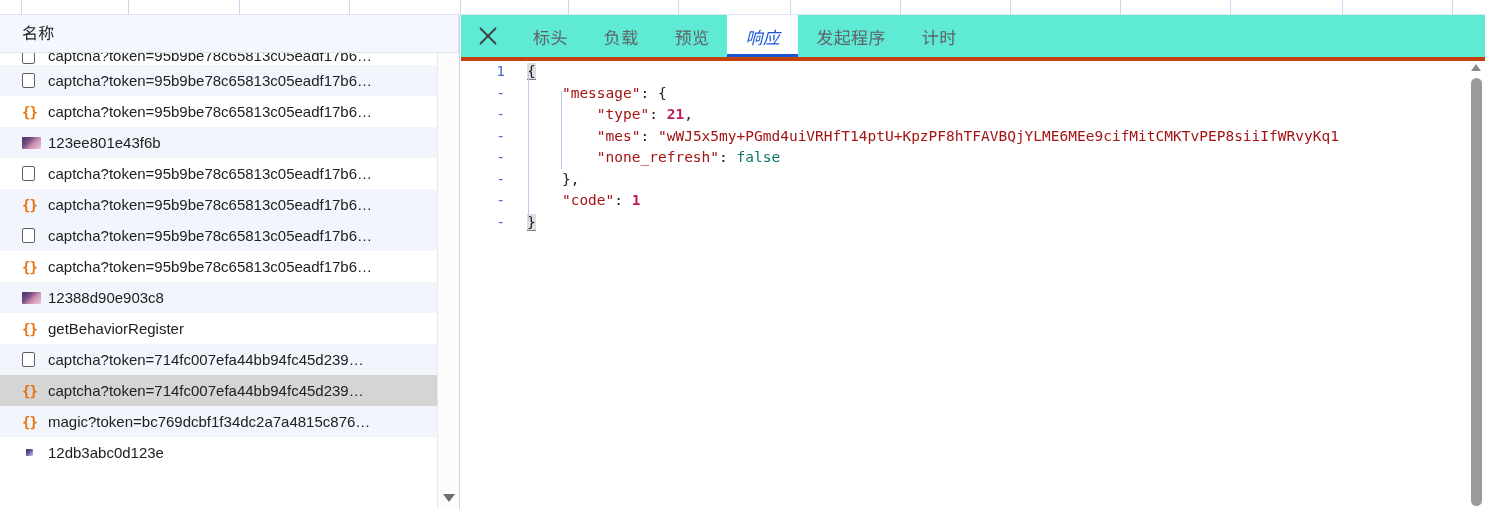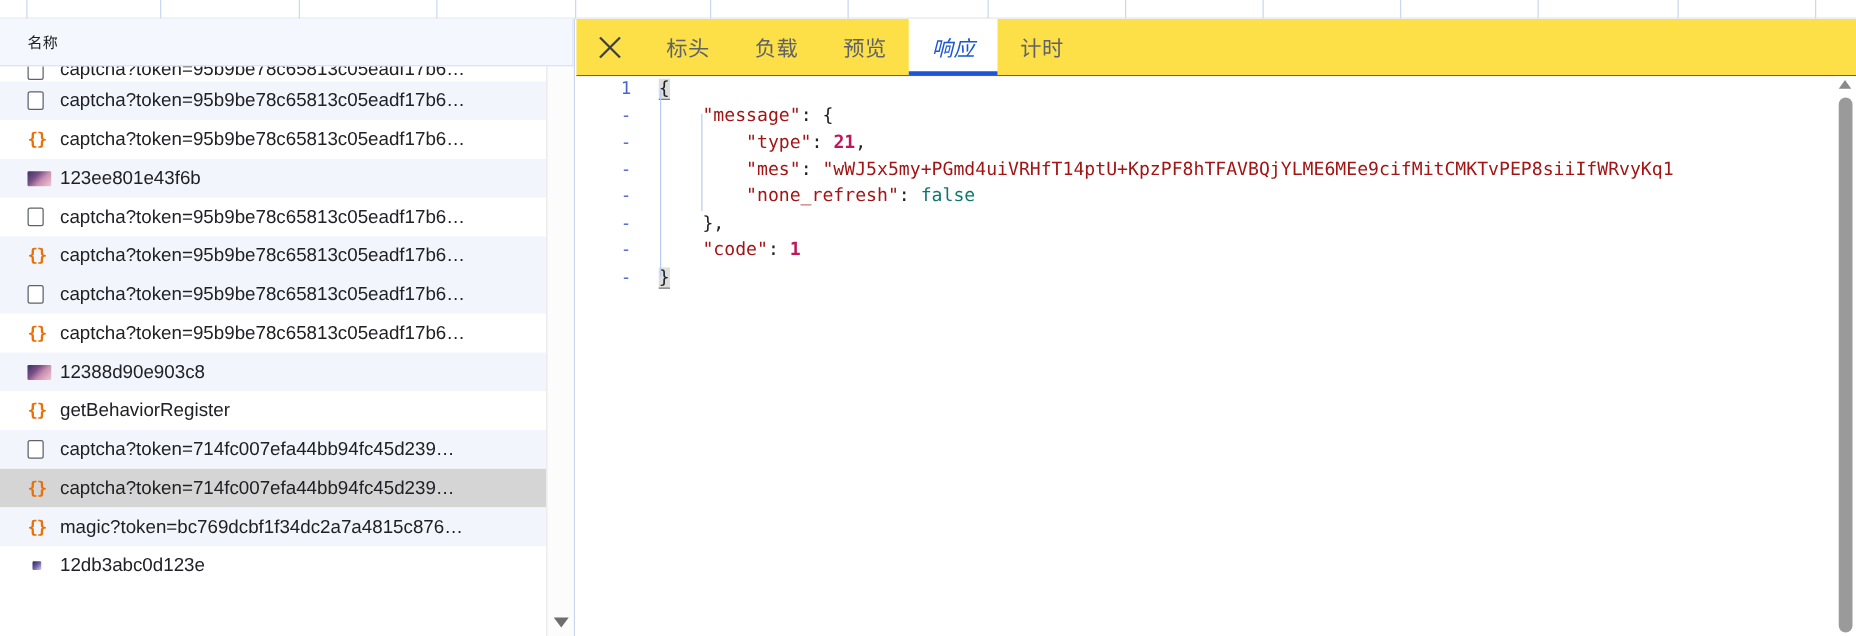--- a/index.html
+++ b/index.html
@@ -58,21 +58,21 @@
     height: 38px;
     background: #f4f7fd;
     border-bottom: 1px solid #dbe2f2;
     box-sizing: border-box;
     z-index: 5;
   }
   .list-header .hdr-label {
     position: absolute;
     left: 22px;
     top: 9px;
-    font-size: 12px;
+    font-size: 16px;
     color: #202124;
     line-height: 20px;
     letter-spacing: .2px;
   }
 
   
   .list-header .hdr-col-div {
     position: absolute;
     right: 0;
     top: 0;
@@ -202,22 +202,22 @@
     height: 494px;
     background: #ffffff;
     overflow: hidden;
   }
 
   .tabbar {
     position: absolute;
     left: 0; top: 0;
     width: 1024px;
     height: 46px;
-    background: #fde047;
-    border-bottom: 1px solid #c2410c;
+    background: #5eead4;
+    border-bottom: 4px solid #c2410c;
     box-sizing: border-box;
     display: flex;
     align-items: stretch;
   }
   .close-btn {
     width: 54px;
     display: flex;
     align-items: center;
     justify-content: center;
     cursor: pointer;
@@ -469,20 +469,23 @@
         <div class="tab">
           <span>负载</span>
         </div>
         <div class="tab">
           <span>预览</span>
         </div>
         <div class="tab active">
           <span>响应</span>
         </div>
         <div class="tab">
+          <span>发起程序</span>
+        </div>
+        <div class="tab">
           <span>计时</span>
         </div>
       </div>
 
     <div class="codewrap">
       <div class="code" id="code"><div class="cline"><span class="gutter">1</span><span class="codetext"><span class="k-punct brace-hl">{</span></span></div><div class="cline"><span class="gutter">-</span><span class="codetext">&nbsp;&nbsp;&nbsp;&nbsp;<span class="k-key">"message"</span><span class="k-punct">: </span><span class="k-punct">{</span></span></div><div class="cline"><span class="gutter">-</span><span class="codetext">&nbsp;&nbsp;&nbsp;&nbsp;&nbsp;&nbsp;&nbsp;&nbsp;<span class="k-key">"type"</span><span class="k-punct">: </span><span class="k-num">21</span><span class="k-punct">,</span></span></div><div class="cline"><span class="gutter">-</span><span class="codetext">&nbsp;&nbsp;&nbsp;&nbsp;&nbsp;&nbsp;&nbsp;&nbsp;<span class="k-key">"mes"</span><span class="k-punct">: </span><span class="k-str">"wWJ5x5my+PGmd4uiVRHfT14ptU+KpzPF8hTFAVBQjYLME6MEe9cifMitCMKTvPEP8siiIfWRvyKq1</span></span></div><div class="cline"><span class="gutter">-</span><span class="codetext">&nbsp;&nbsp;&nbsp;&nbsp;&nbsp;&nbsp;&nbsp;&nbsp;<span class="k-key">"none_refresh"</span><span class="k-punct">: </span><span class="k-bool">false</span></span></div><div class="cline"><span class="gutter">-</span><span class="codetext">&nbsp;&nbsp;&nbsp;&nbsp;<span class="k-punct">},</span></span></div><div class="cline"><span class="gutter">-</span><span class="codetext">&nbsp;&nbsp;&nbsp;&nbsp;<span class="k-key">"code"</span><span class="k-punct">: </span><span class="k-num">1</span></span></div><div class="cline"><span class="gutter">-</span><span class="codetext"><span class="k-punct brace-hl">}</span></span></div></div>
       <div class="guide" style="left:67px;top:10px;height:150px;"></div>
       <div class="guide" style="left:100px;top:30px;height:78px;"></div>
     </div>
 

